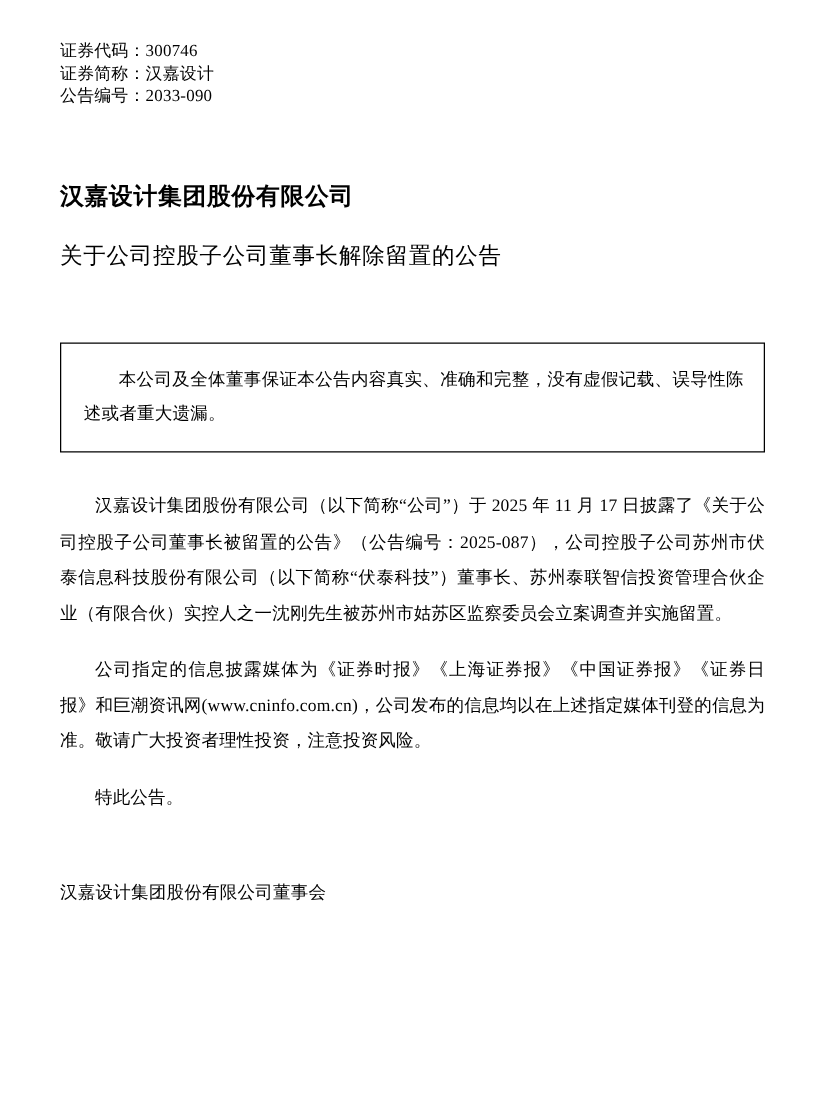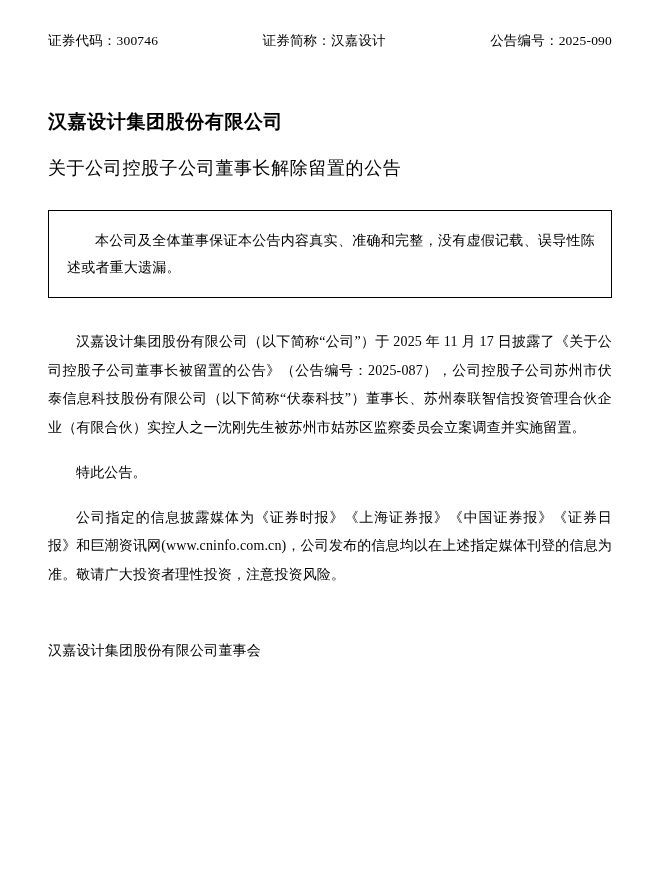--- a/index.html
+++ b/index.html
@@ -22,20 +22,21 @@
     padding: 26px 48px 20px 48px;
   }
   .header-row {
     display: flex;
     justify-content: space-between;
     align-items: baseline;
     font-size: 13.5px;
     letter-spacing: 0.2px;
     margin-top: 6px;
     margin-bottom: 0;
+    flex-direction: column;
   }
   .header-cell {
     white-space: nowrap;
   }
   .title-block {
     text-align: left;
     margin-top: 58px;
   }
   .title-main {
     font-size: 19px;
@@ -44,21 +45,21 @@
     line-height: 1.5;
   }
   .title-sub {
     font-size: 18px;
     font-weight: normal;
     letter-spacing: 0.6px;
     line-height: 1.5;
     margin-top: 18px;
   }
   .notice-box {
-    margin-top: 28px;
+    margin-top: 56px;
     border: 1px solid #000000;
     padding: 16px 16px 16px 18px;
     font-size: 14px;
     line-height: 1.95;
     letter-spacing: 0.2px;
   }
   .notice-box p {
     margin: 0;
     text-indent: 2em;
     text-align: justify;
@@ -86,35 +87,35 @@
   }
 </style>
 </head>
 <body>
 
 <div class="page">
 
   <div class="header-row">
     <span class="header-cell">证券代码：300746</span>
     <span class="header-cell">证券简称：汉嘉设计</span>
-    <span class="header-cell">公告编号：2025-090</span>
+    <span class="header-cell">公告编号：2033-090</span>
   </div>
 
   <div class="title-block">
     <div class="title-main">汉嘉设计集团股份有限公司</div>
     <div class="title-sub">关于公司控股子公司董事长解除留置的公告</div>
   </div>
 
   <div class="notice-box">
     <p>本公司及全体董事保证本公告内容真实、准确和完整，没有虚假记载、误导性陈述或者重大遗漏。</p>
   </div>
 
   <div class="body-block">
     <p>汉嘉设计集团股份有限公司（以下简称“公司”）于 2025 年 11 月 17 日披露了《关于公司控股子公司董事长被留置的公告》（公告编号：2025-087），公司控股子公司苏州市伏泰信息科技股份有限公司（以下简称“伏泰科技”）董事长、苏州泰联智信投资管理合伙企业（有限合伙）实控人之一沈刚先生被苏州市姑苏区监察委员会立案调查并实施留置。</p>
+    <p>公司指定的信息披露媒体为《证券时报》《上海证券报》《中国证券报》《证券日报》和巨潮资讯网(www.cninfo.com.cn)，公司发布的信息均以在上述指定媒体刊登的信息为准。敬请广大投资者理性投资，注意投资风险。</p>
     <p>特此公告。</p>
-    <p>公司指定的信息披露媒体为《证券时报》《上海证券报》《中国证券报》《证券日报》和巨潮资讯网(www.cninfo.com.cn)，公司发布的信息均以在上述指定媒体刊登的信息为准。敬请广大投资者理性投资，注意投资风险。</p>
   </div>
 
   <div class="sign-block">
     <div>汉嘉设计集团股份有限公司董事会</div>
   </div>
 
 </div>
 
 </body></html>

